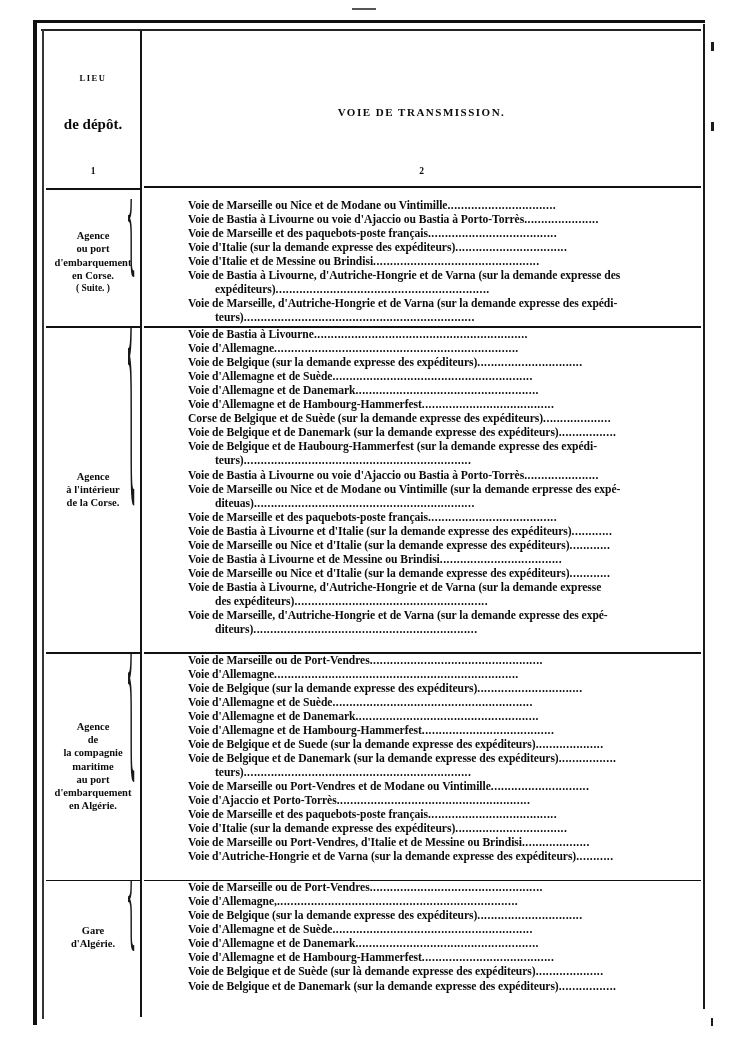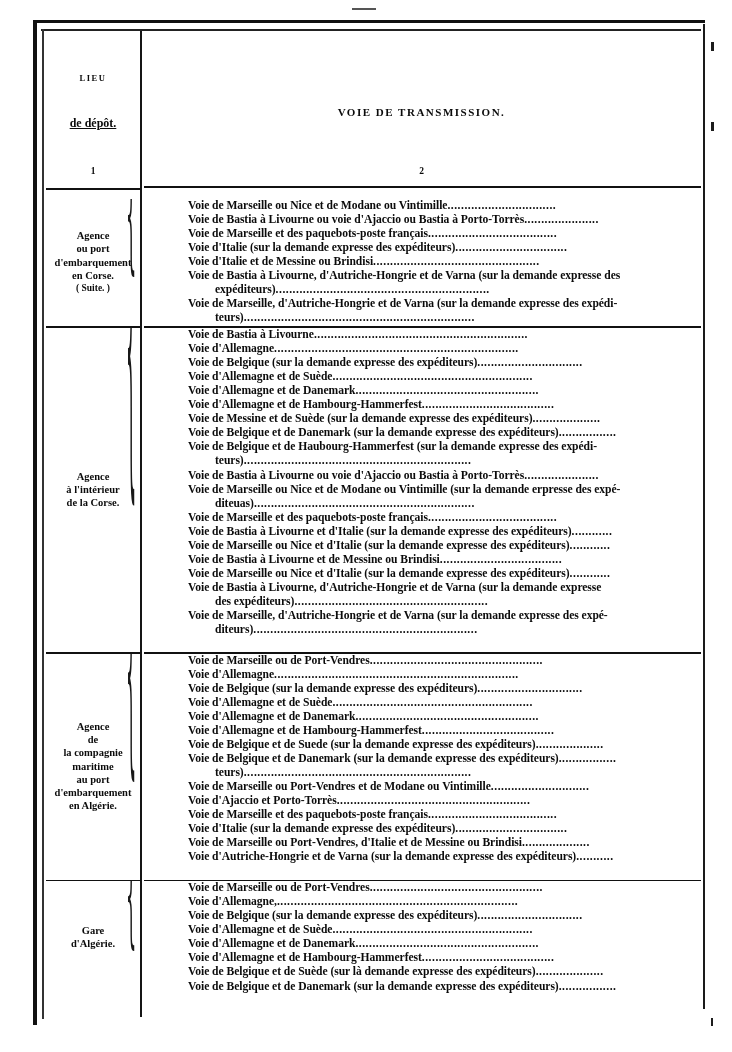--- a/index.html
+++ b/index.html
@@ -44,21 +44,21 @@
   .head-right{
     position:absolute;left:96px;top:0;width:559px;height:157px;
     text-align:center;
   }
   .lbl-lieu{
     position:absolute;left:0;right:0;top:42px;
     font-size:8.5px;font-weight:700;letter-spacing:1.6px;
   }
   .lbl-depot{
     position:absolute;left:0;right:0;top:85px;
-    font-size:12px;font-weight:700;text-decoration:underline;
+    font-size:15px;font-weight:700;
   }
   .lbl-voie{
     position:absolute;left:0;right:0;top:75px;
     font-size:11px;font-weight:700;letter-spacing:1.5px;
   }
   .colnum{
     position:absolute;left:0;right:0;bottom:12px;
     font-size:9.5px;font-weight:700;
   }
 
@@ -164,21 +164,21 @@
           <div class="brace" style="top: 0px; height: 323.15px;">
             <span style="font-size: 26px; transform: scale(0.62, 12.4288);">{</span>
           </div>
           <div class="rows" style="top: 0px;">
             <div class="row"><span class="txt">Voie de Bastia à Livourne</span><span class="dots">...............................................................</span></div>
             <div class="row"><span class="txt">Voie d'Allemagne</span><span class="dots">........................................................................</span></div>
             <div class="row"><span class="txt">Voie de Belgique (sur la demande expresse des expéditeurs)</span><span class="dots">...............................</span></div>
             <div class="row"><span class="txt">Voie d'Allemagne et de Suède</span><span class="dots">...........................................................</span></div>
             <div class="row"><span class="txt">Voie d'Allemagne et de Danemark</span><span class="dots">......................................................</span></div>
             <div class="row"><span class="txt">Voie d'Allemagne et de Hambourg-Hammerfest</span><span class="dots">.......................................</span></div>
-            <div class="row"><span class="txt">Voie de Messine et de Suède (sur la demande expresse des expéditeurs)</span><span class="dots">....................</span></div>
+            <div class="row"><span class="txt">Corse de Belgique et de Suède (sur la demande expresse des expéditeurs)</span><span class="dots">....................</span></div>
             <div class="row"><span class="txt">Voie de Belgique et de Danemark (sur la demande expresse des expéditeurs)</span><span class="dots">.................</span></div>
             <div class="row"><span class="txt">Voie de Belgique et de Haubourg-Hammerfest (sur la demande expresse des expédi-</span><span class="dots"></span></div>
             <div class="row cont"><span class="txt">teurs)</span><span class="dots">...................................................................</span></div>
             <div class="row"><span class="txt">Voie de Bastia à Livourne ou voie d'Ajaccio ou Bastia à Porto-Torrès</span><span class="dots">......................</span></div>
             <div class="row"><span class="txt">Voie de Marseille ou Nice et de Modane ou Vintimille (sur la demande erpresse des expé-</span><span class="dots"></span></div>
             <div class="row cont"><span class="txt">diteuas)</span><span class="dots">.................................................................</span></div>
             <div class="row"><span class="txt">Voie de Marseille et des paquebots-poste français</span><span class="dots">......................................</span></div>
             <div class="row"><span class="txt">Voie de Bastia à Livourne et d'Italie (sur la demande expresse des expéditeurs)</span><span class="dots">............</span></div>
             <div class="row"><span class="txt">Voie de Marseille ou Nice et d'Italie (sur la demande expresse des expéditeurs)</span><span class="dots">............</span></div>
             <div class="row"><span class="txt">Voie de Bastia à Livourne et de Messine ou Brindisi</span><span class="dots">....................................</span></div>

